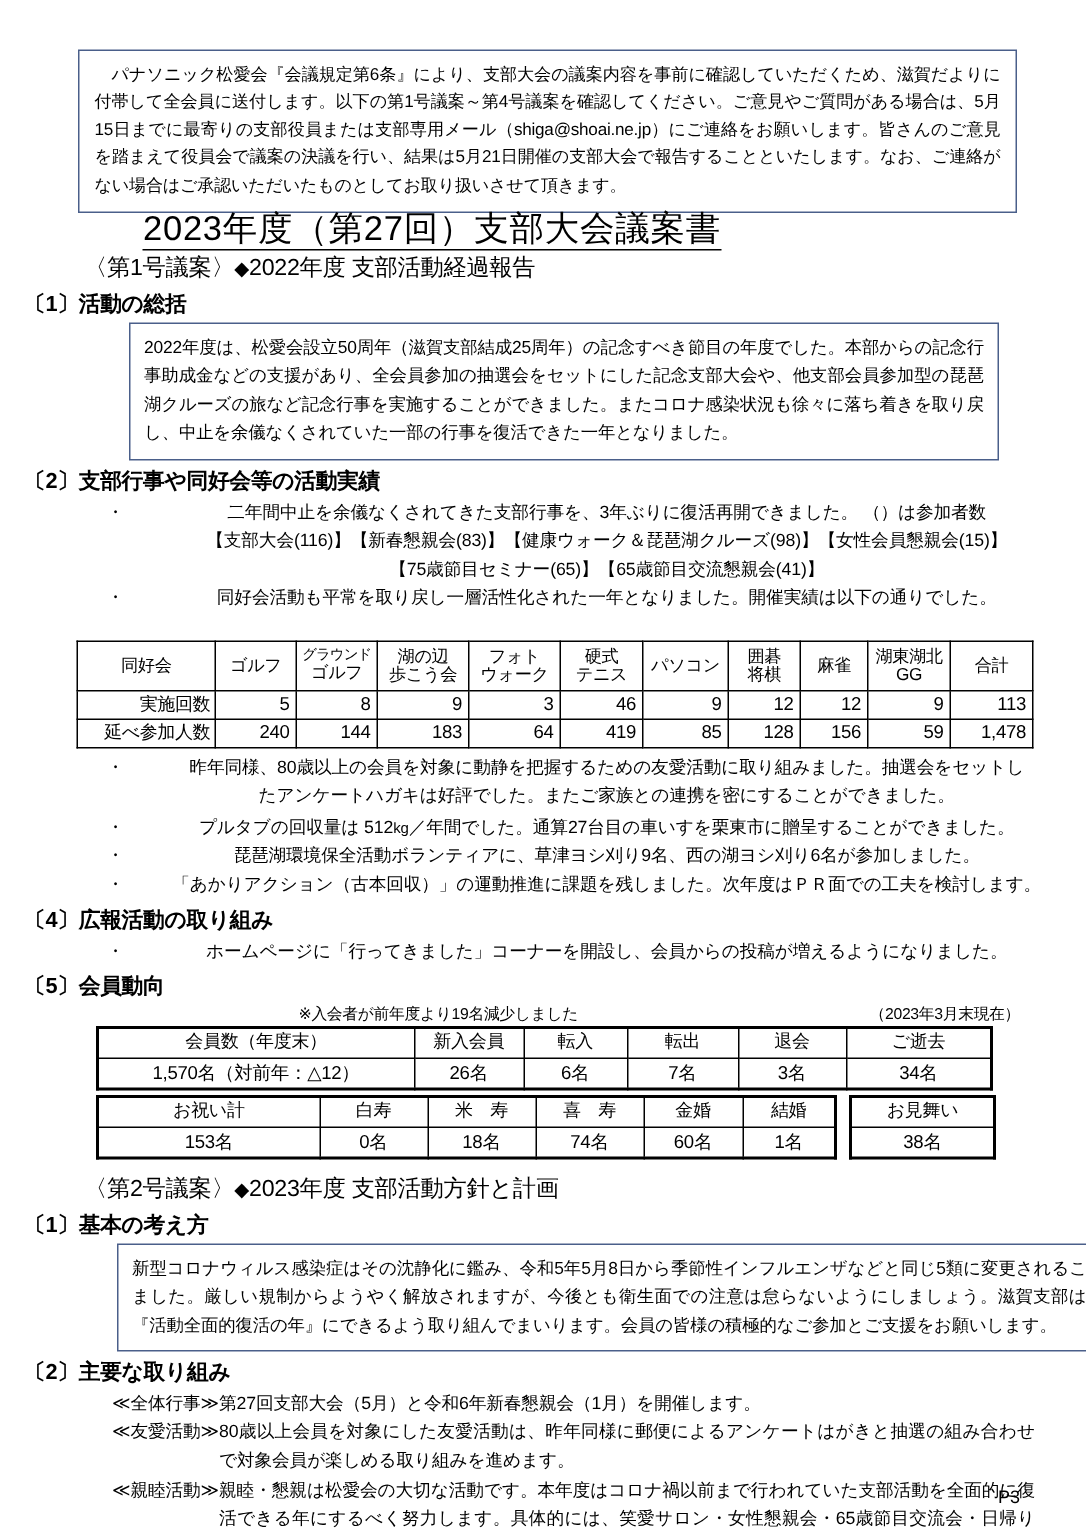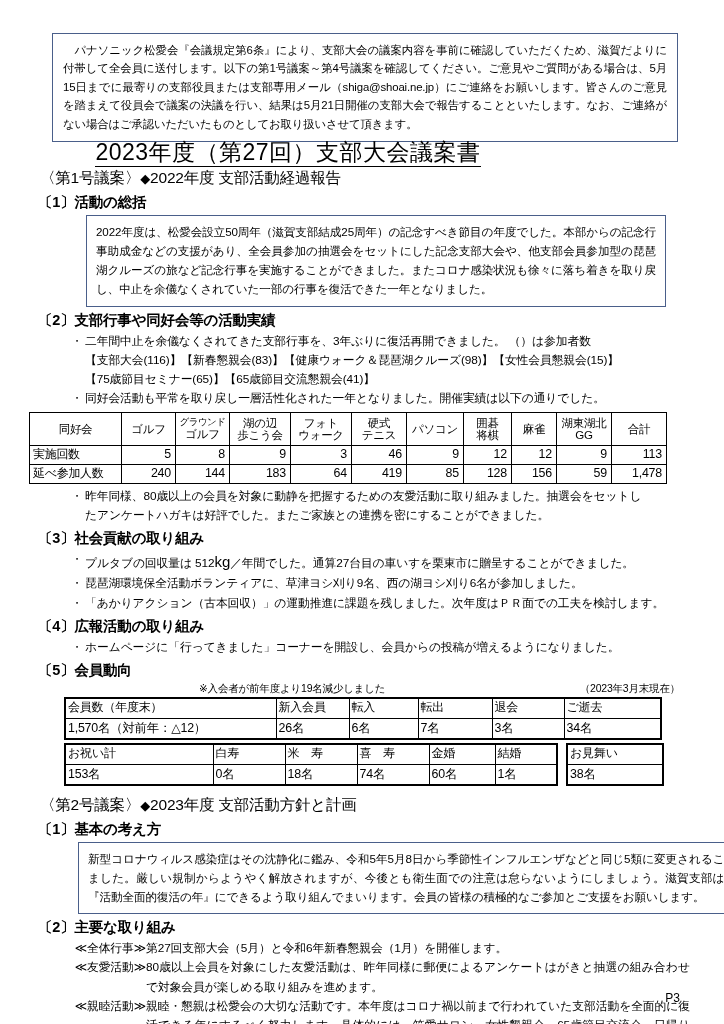--- a/index.html
+++ b/index.html
@@ -64,31 +64,31 @@
   .content {
     position: absolute;
     left: 0;
     top: 168px;
     width: 724px;
   }
 
   .gian-heading {
     font-size: 15.5px;
     margin: 0 0 3px 0;
-    padding-left: 40px;
+    padding-left: 56px;
     font-weight: normal;
     letter-spacing: -0.2px;
   }
   .gian-heading .diamond { font-size: 13px; }
 
   .sec-heading {
     font-size: 14.5px;
     font-weight: bold;
     margin: 4px 0 2px 0;
-    padding-left: 38px;
+    padding-left: 16px;
     letter-spacing: -0.2px;
   }
 
   .blue-box {
     margin: 3px 0 4px 86px;
     width: 580px;
     box-sizing: border-box;
     border: 1px solid #4a5f8a;
     padding: 6px 9px 7px 9px;
   }
@@ -97,45 +97,46 @@
     font-size: 11.6px;
     line-height: 1.65;
     letter-spacing: -0.1px;
     text-align: justify;
   }
 
   ul.bullets {
     list-style: none;
     margin: 1px 0 2px 0;
     padding: 0 0 0 72px;
+    text-align: center;
   }
   ul.bullets > li {
     position: relative;
     font-size: 11.8px;
     line-height: 1.62;
     padding-left: 13px;
     letter-spacing: -0.1px;
   }
   ul.bullets > li::before {
     content: "・";
     position: absolute;
     left: -1px;
     top: 0;
   }
   ul.bullets > li .sub {
     display: block;
     font-size: 11.8px;
     line-height: 1.62;
   }
-  .sup-small { font-size: 15px; }
+  .sup-small { font-size: 10px; }
 
   
   .club-table-wrap {
-    padding-left: 29px;
-    margin: 4px 0 3px 0;
+    padding-left: 51px;
+    margin: 19px 0 3px 0;
   }
   table.club-table {
     border-collapse: collapse;
     width: 619px;
     table-layout: fixed;
   }
   table.club-table th,
   table.club-table td {
     border: 1px solid #000;
     font-weight: normal;
@@ -155,21 +156,21 @@
     display: block;
     line-height: 1.08;
   }
   table.club-table th .small-head {
     font-size: 9.6px;
     display: block;
     line-height: 1.1;
     letter-spacing: -0.6px;
   }
   table.club-table td.rowlabel {
-    text-align: left;
+    text-align: right;
     font-size: 12px;
     letter-spacing: -0.3px;
   }
   table.club-table td.num {
     text-align: right;
     font-size: 12.4px;
     padding-right: 4px;
     letter-spacing: -0.2px;
   }
 
@@ -197,20 +198,21 @@
   .member-tables {
     padding-left: 64px;
   }
   table.member-table {
     border-collapse: collapse;
     table-layout: fixed;
     border: 2px solid #000;
   }
   table.member-table td {
     border: 1px solid #000;
+    text-align: center;
     font-size: 12.4px;
     height: 19px;
     padding: 0 2px;
     line-height: 1.15;
     letter-spacing: -0.2px;
   }
   table.member-table td.hd {
     font-size: 12px;
   }
   .second-row-wrap {
@@ -373,21 +375,20 @@
       </table>
     </div>
 
     <ul class="bullets">
       <li>
         <span>昨年同様、80歳以上の会員を対象に動静を把握するための友愛活動に取り組みました。抽選会をセットし</span>
         <span class="sub">たアンケートハガキは好評でした。またご家族との連携を密にすることができました。</span>
       </li>
     </ul>
 
-    <div class="sec-heading">〔3〕社会貢献の取り組み</div>
     <ul class="bullets">
       <li><span>プルタブの回収量は 512</span><span class="sup-small">kg</span><span>／年間でした。通算27台目の車いすを栗東市に贈呈することができました。</span></li>
       <li><span>琵琶湖環境保全活動ボランティアに、草津ヨシ刈り9名、西の湖ヨシ刈り6名が参加しました。</span></li>
       <li><span>「あかりアクション（古本回収）」の運動推進に課題を残しました。次年度はＰＲ面での工夫を検討します。</span></li>
     </ul>
 
     <div class="sec-heading">〔4〕広報活動の取り組み</div>
     <ul class="bullets">
       <li><span>ホームページに「行ってきました」コーナーを開設し、会員からの投稿が増えるようになりました。</span></li>
     </ul>

